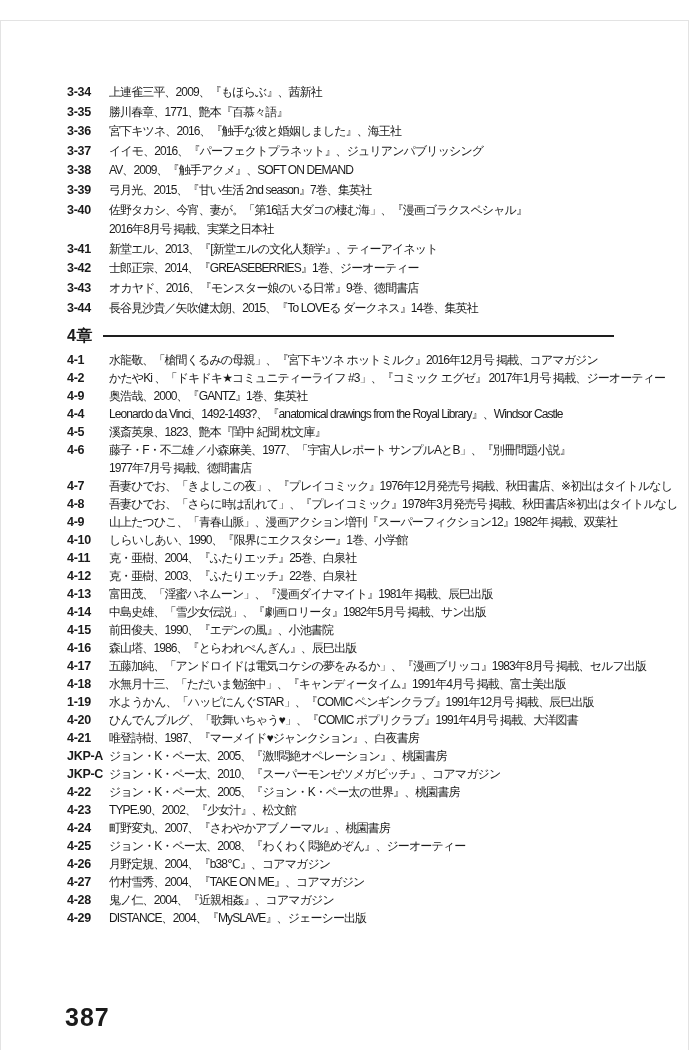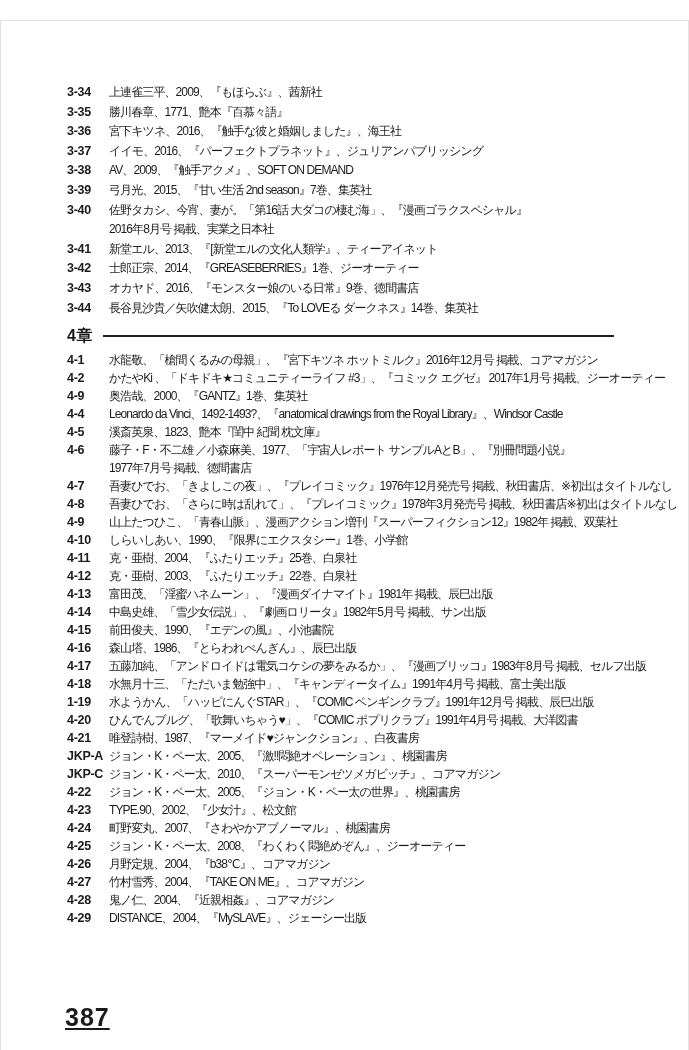--- a/index.html
+++ b/index.html
@@ -36,21 +36,21 @@
     position:absolute;left:66px;top:302px;width:547px;height:26px;
     display:flex;align-items:center;gap:10px;
   }
   .chapter-title{
     font-size:16px;font-weight:bold;letter-spacing:0.5px;
     flex:0 0 auto;line-height:26px;
   }
   .chapter-rule{flex:1;height:2.5px;background:#1e1e1e;}
   .page-number{
     position:absolute;left:64px;top:982px;
-    font-size:25px;font-weight:bold;letter-spacing:1px;text-decoration:underline;
+    font-size:25px;font-weight:bold;letter-spacing:1px;
   }
 </style>
 </head>
 <body>
 
 <div class="page">
 
   <section class="ref-list sec3">
       <div class="entry">
         <span class="entry-label">3-34</span>

